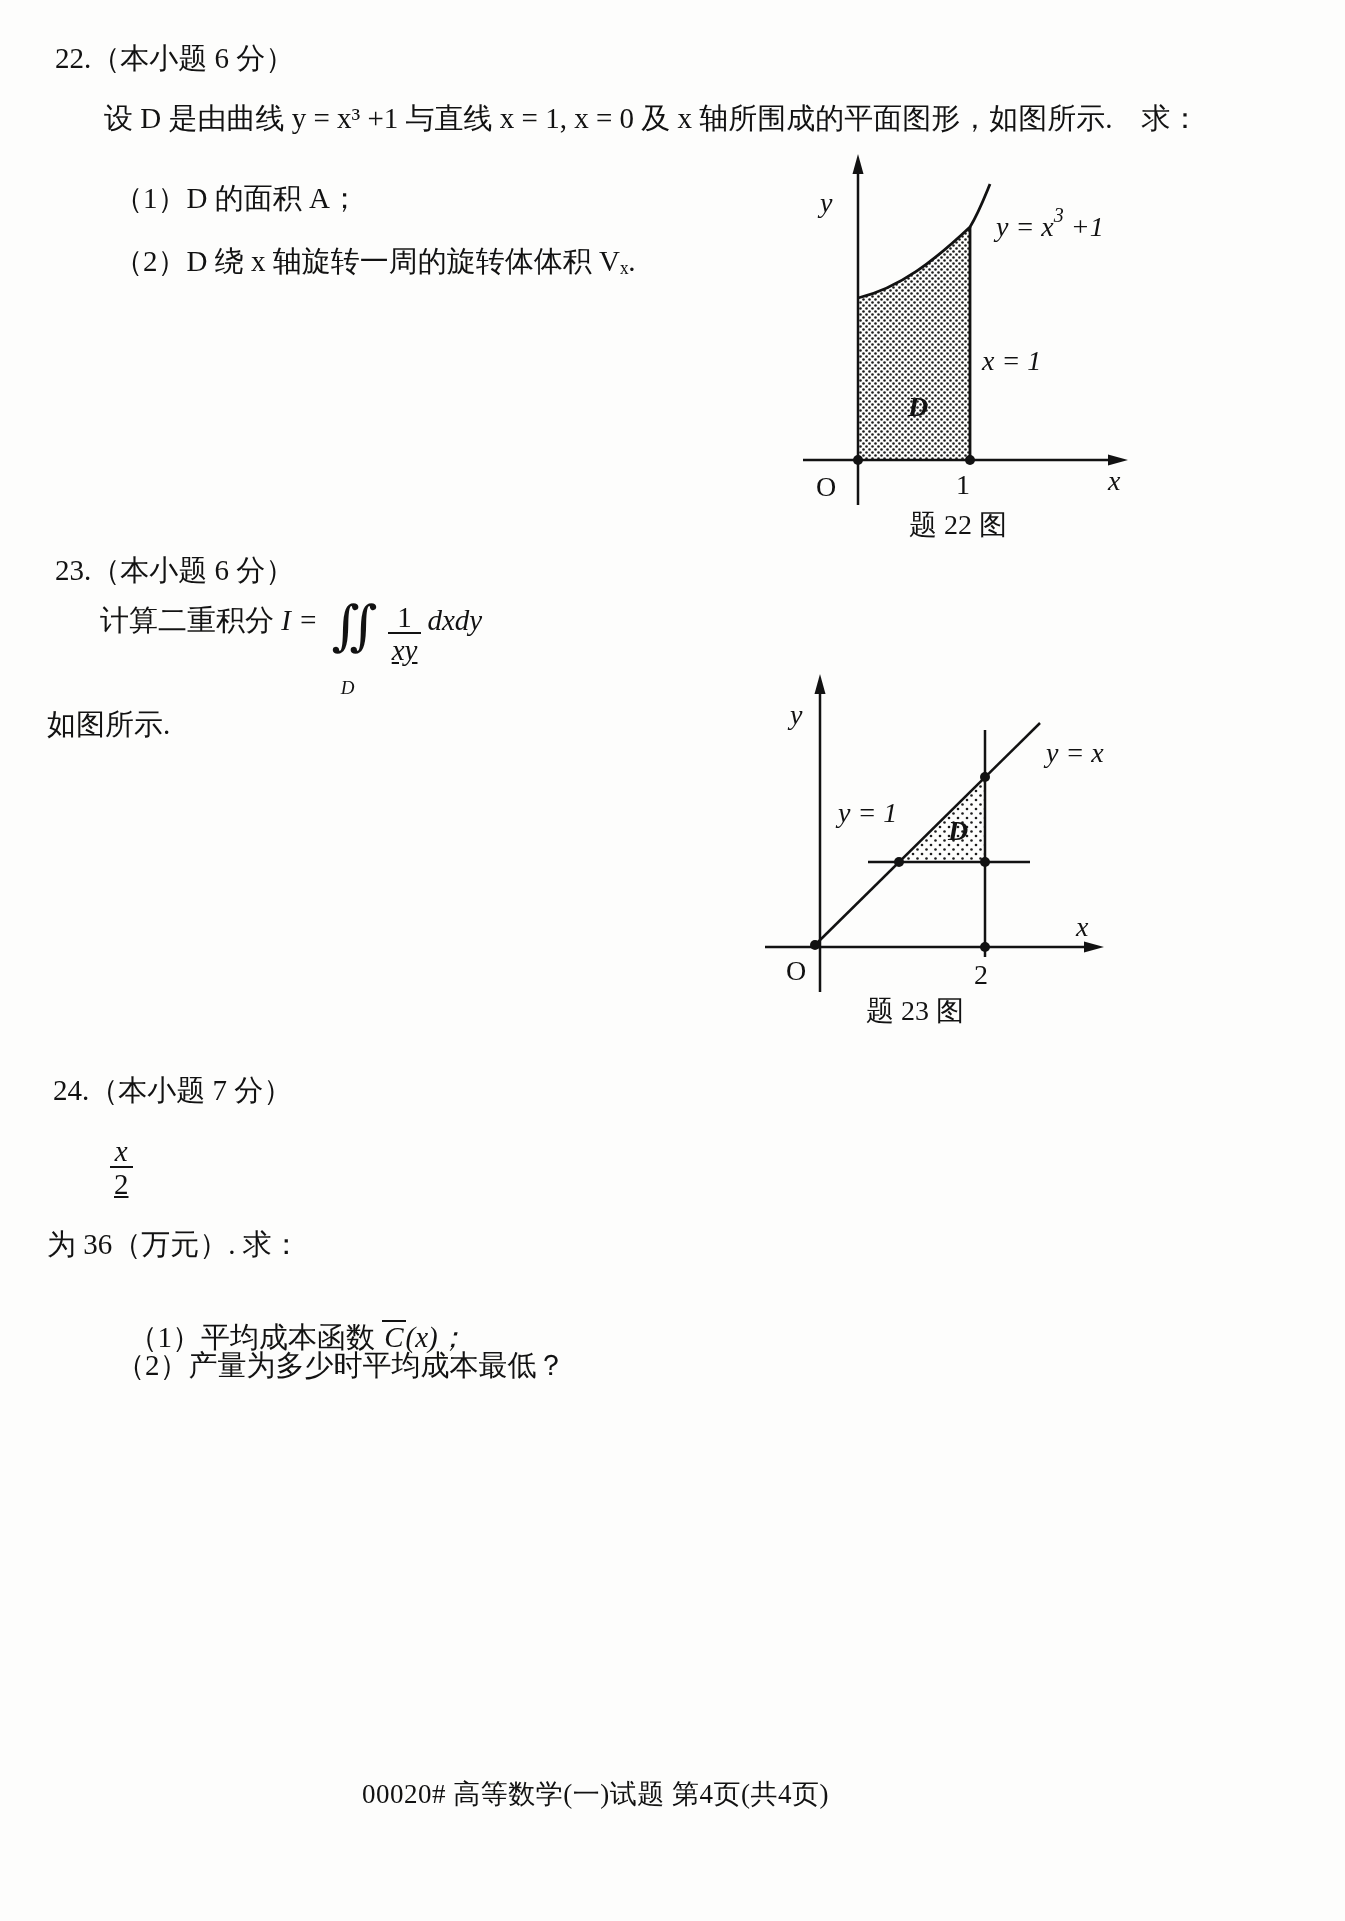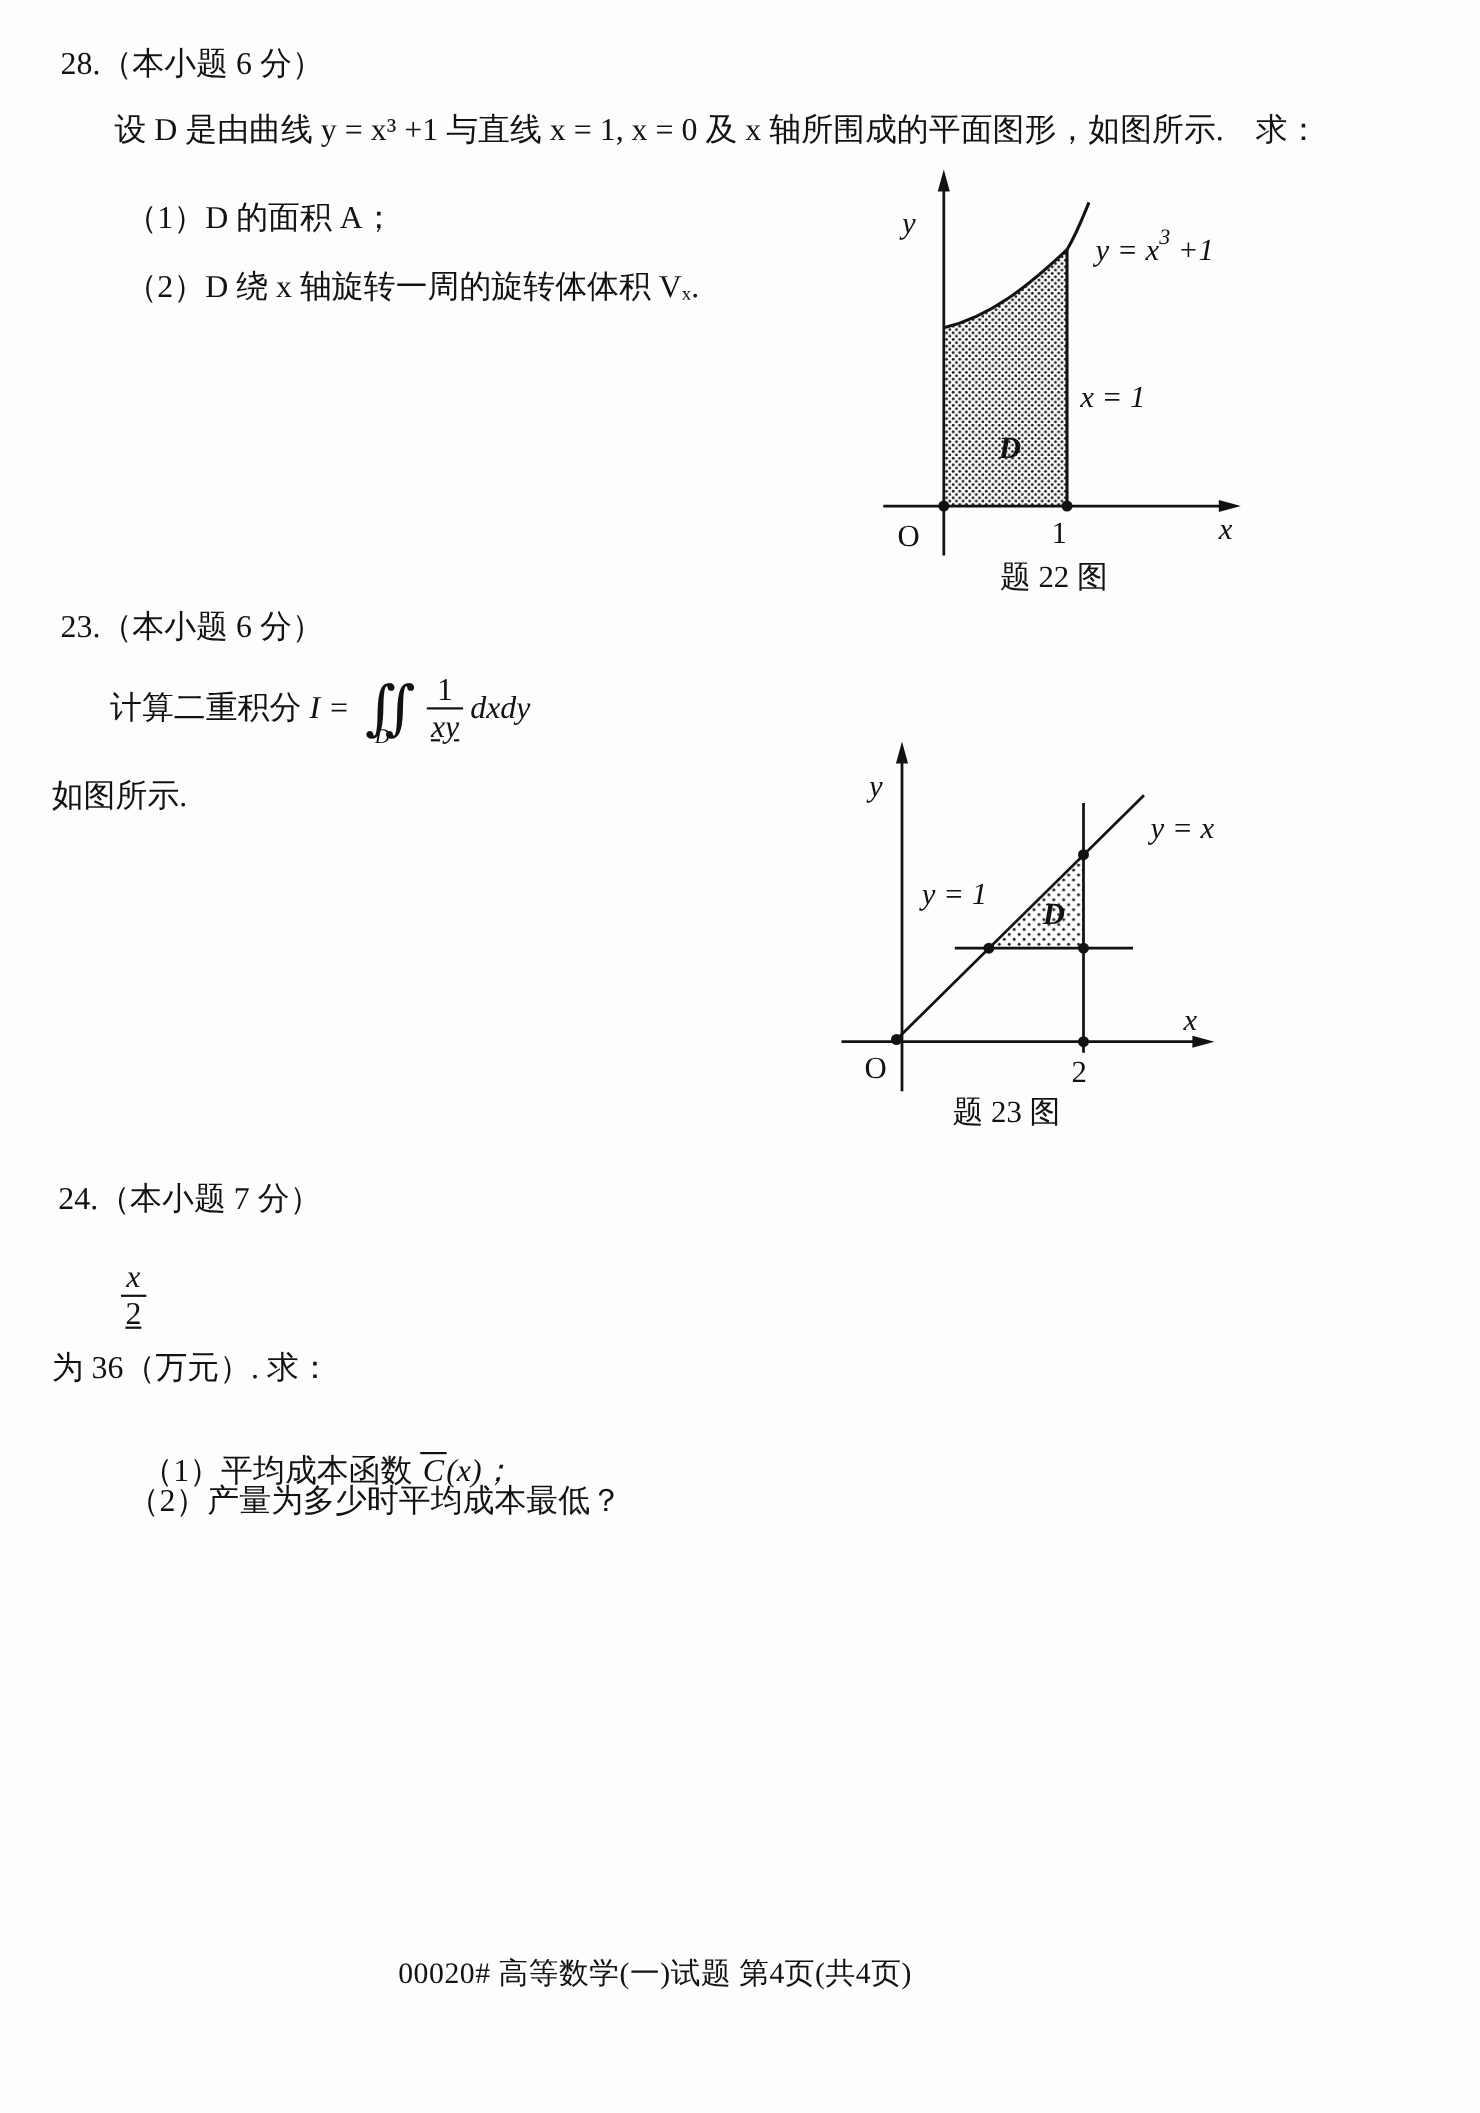--- a/index.html
+++ b/index.html
@@ -2,38 +2,38 @@
 <html><head>
 <meta charset="utf-8">
 <style>
   html,body{margin:0;padding:0;}
   body{
     width:1345px;height:1921px;position:relative;overflow:hidden;
     background:#fdfdfc;color:#121212;
     font-family:"Liberation Serif","DejaVu Serif",serif;
   }
   .line{position:absolute;white-space:pre;font-size:29px;line-height:1.25;}
-  .mathline{display:flex;align-items:center;}
+  .mathline{display:flex;}
   .mi{font-style:italic;}
   .frac{display:inline-flex;flex-direction:column;align-items:center;line-height:1.05;margin:0 6px;vertical-align:middle;}
   .frac .num{padding:0 4px;}
   .frac .den{border-top:2px solid #121212;padding:1px 4px 0;text-decoration:underline;}
   .dint{position:relative;font-size:54px;line-height:.9;margin:0 4px 0 10px;display:inline-block;}
   .dint-sub{position:absolute;left:9px;bottom:-10px;font-size:19px;font-style:italic;}
   .cbar{border-top:2px solid #121212;padding:0 2px;display:inline-block;line-height:1.05;}
   .fig{position:absolute;}
   svg text{font-family:"Liberation Serif","DejaVu Serif",serif;font-size:28px;fill:#121212;}
   svg .it{font-style:italic;}
   svg .bold{font-weight:bold;}
   .footer{position:absolute;font-size:27px;letter-spacing:.5px;margin-left:42px;}
 </style>
 </head>
 <body>
 
-<div class="line" style="left:55px;top:40px">28.（本小题 6 分）</div>
+<div class="line" style="left:55px;top:40px">22.（本小题 6 分）</div>
 <div class="line" style="left:104px;top:100px">设 D 是由曲线 y = x³ +1 与直线 x = 1, x = 0 及 x 轴所围成的平面图形，如图所示.　求：</div>
 <div class="line" style="left:114px;top:180px">（1）D 的面积 A；</div>
 <div class="line" style="left:114px;top:243px">（2）D 绕 x 轴旋转一周的旋转体体积 Vₓ.</div>
 
 <svg class="fig" style="left:760px;top:148px" width="380" height="400" viewBox="0 0 380 400">
   <defs>
     <pattern id="dots22" width="6" height="6" patternUnits="userSpaceOnUse">
       <circle cx="1.5" cy="1.5" r="1.3" fill="#1c1c1c"></circle>
       <circle cx="4.5" cy="4.5" r="1.3" fill="#1c1c1c"></circle>
     </pattern>

